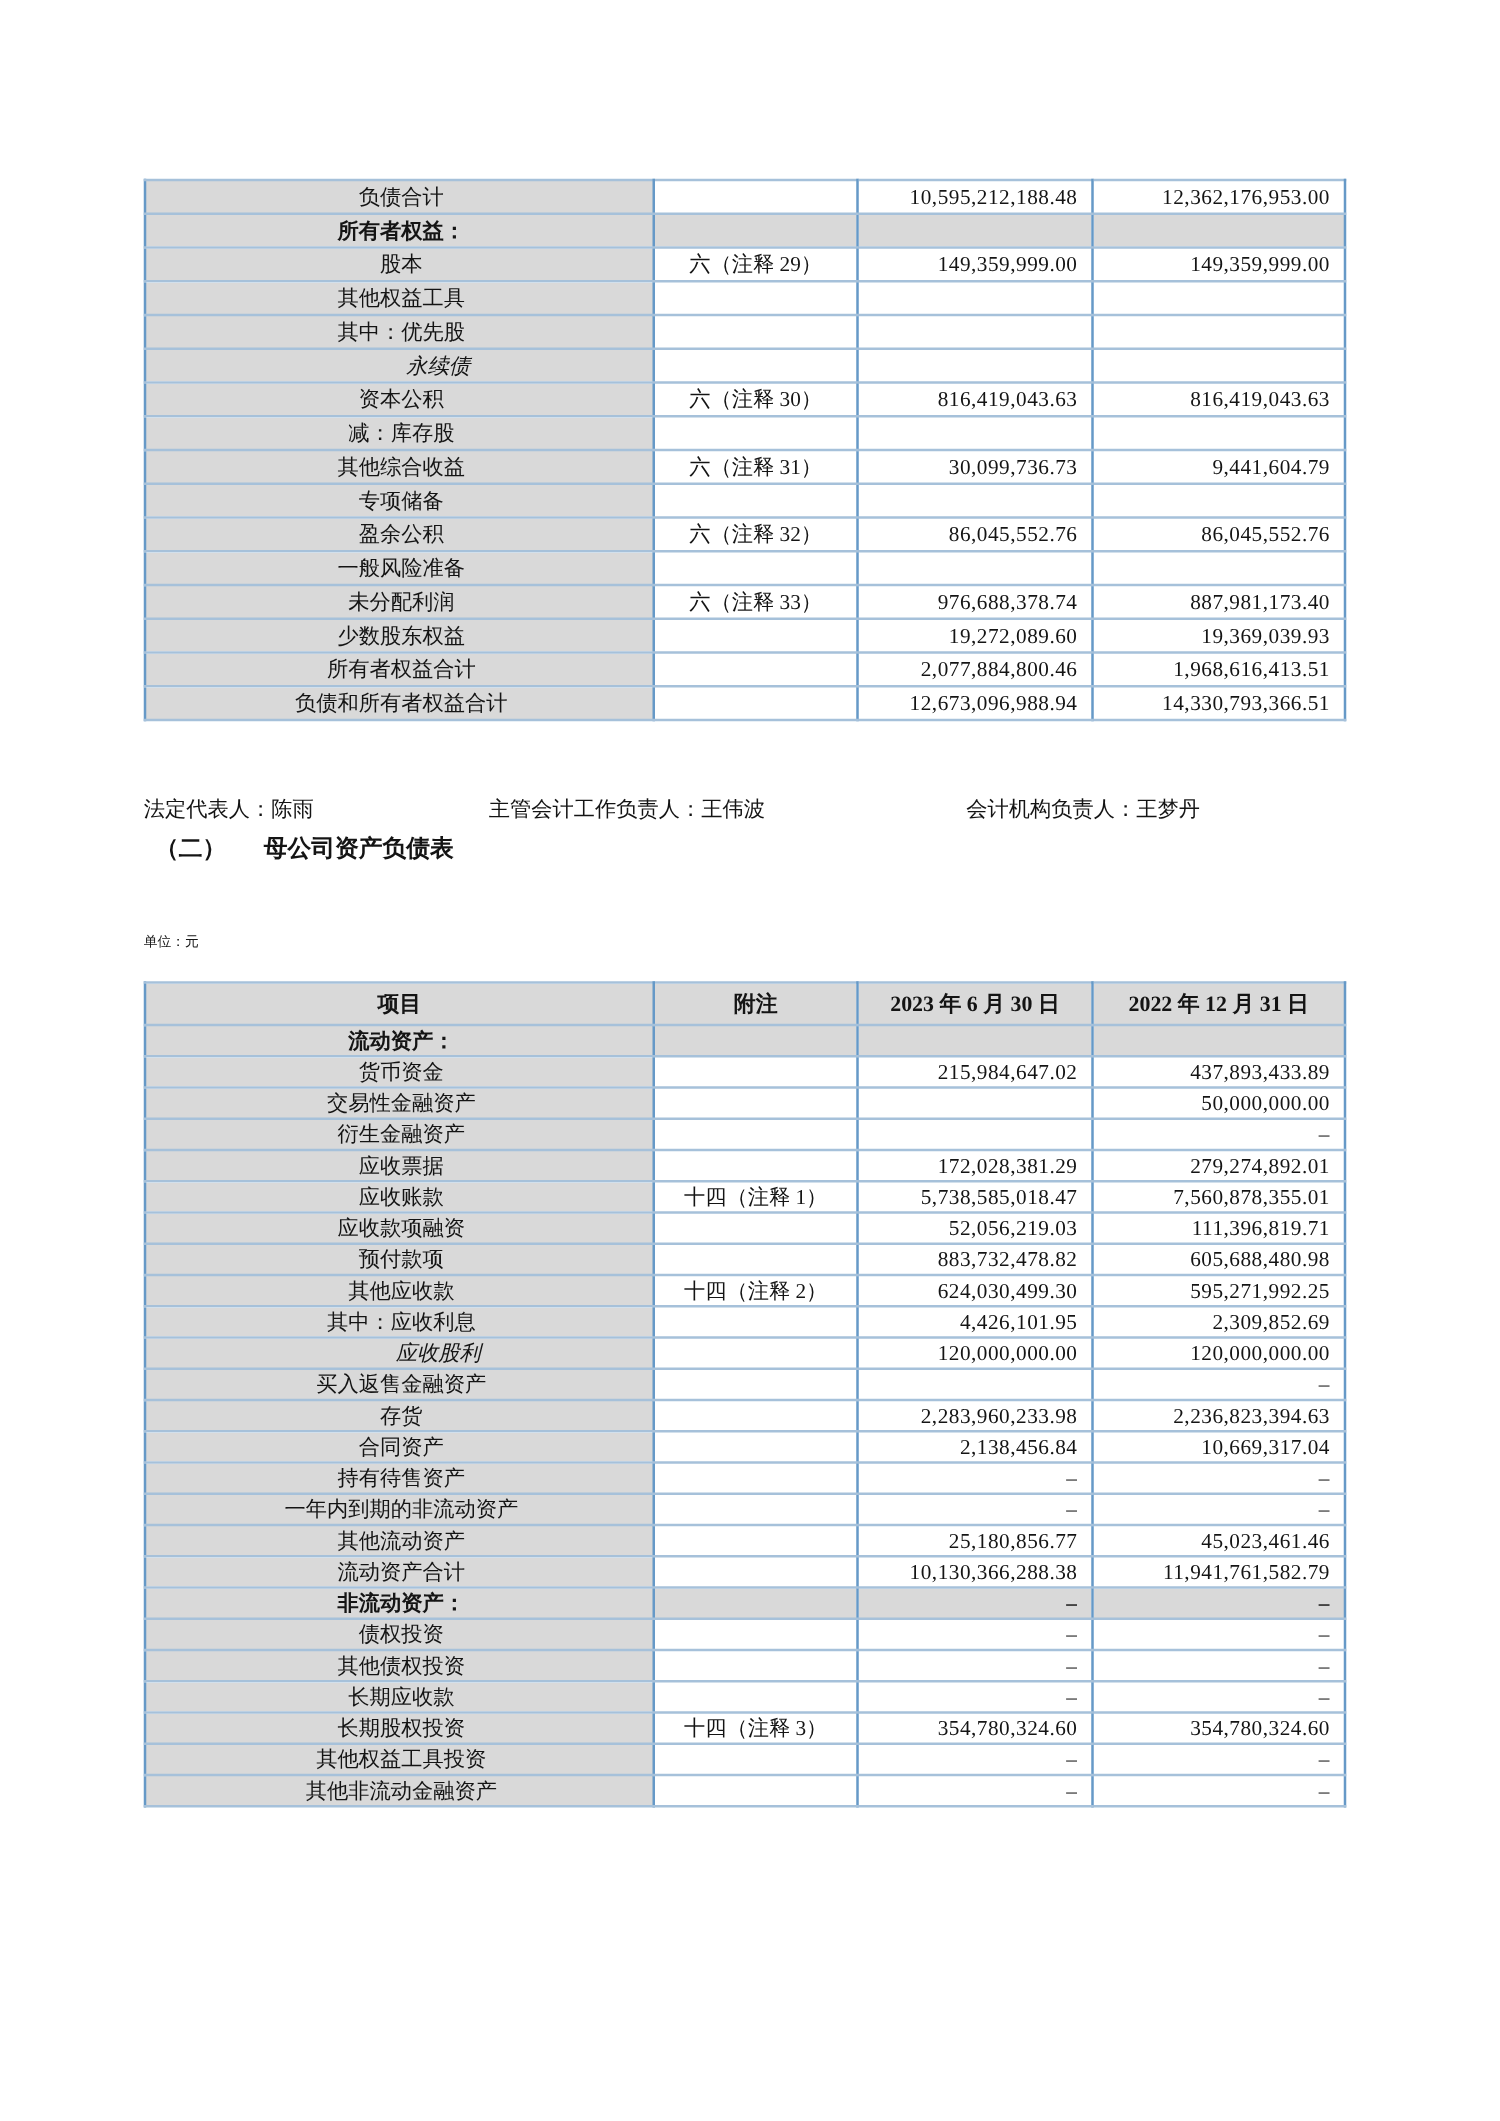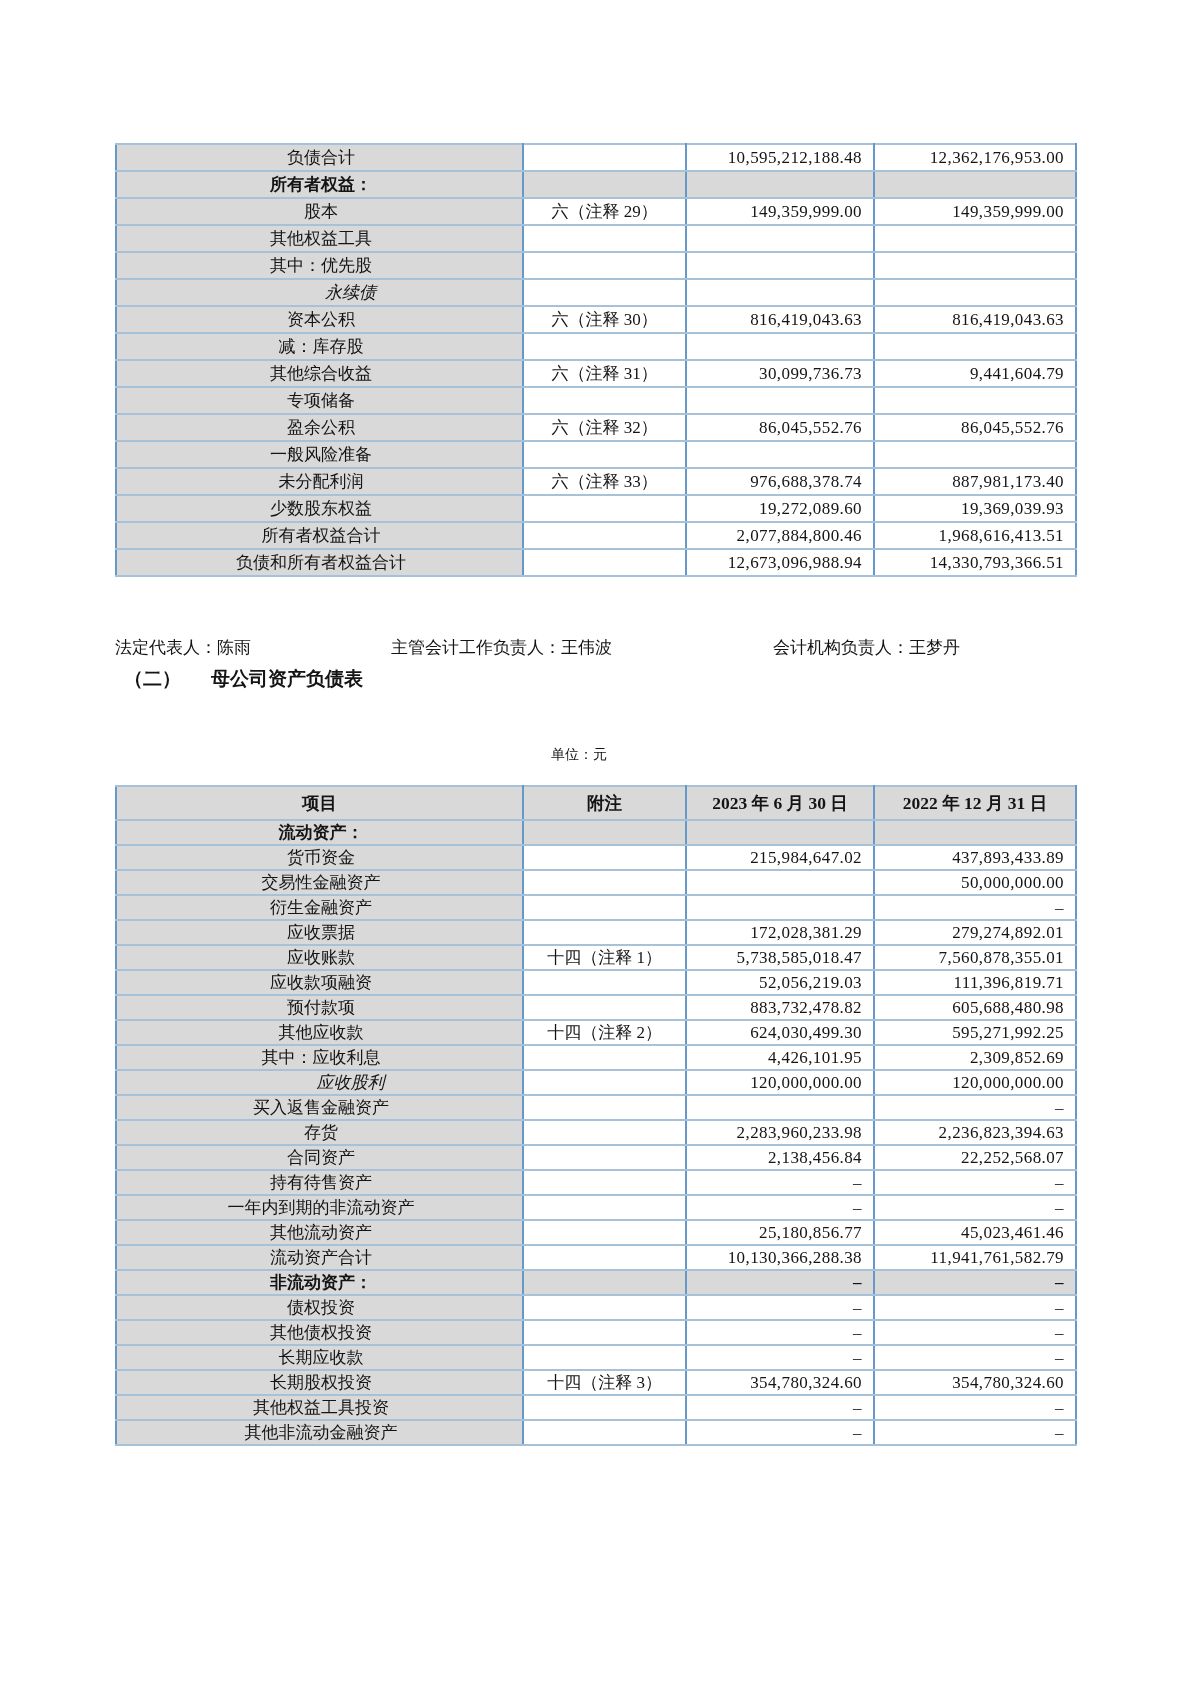--- a/index.html
+++ b/index.html
@@ -60,23 +60,23 @@
     position:absolute;
     top:666px;left:124px;
     font-size:19px;
     font-weight:bold;
     white-space:nowrap;
   }
   .section-title .idx{margin-right:30px;}
   .unit-label{
     position:absolute;
     top:746px;
-    left:99px;width:960px;
-    text-align:center;
-    font-size:14px;
+    left:115px;width:960px;
+    text-align:left;
+    font-size:11px;
     white-space:nowrap;
   }
 </style>
 </head>
 <body>
 
 <div class="page">
 
   <table class="fin t1" style="top:143px;">
     <colgroup>
@@ -286,21 +286,21 @@
         <tr class="r-normal">
           <td class="c-label">存货</td>
           <td class="c-note"></td>
           <td class="c-val">2,283,960,233.98</td>
           <td class="c-val">2,236,823,394.63</td>
         </tr>
         <tr class="r-normal">
           <td class="c-label">合同资产</td>
           <td class="c-note"></td>
           <td class="c-val">2,138,456.84</td>
-          <td class="c-val">22,252,568.07</td>
+          <td class="c-val">10,669,317.04</td>
         </tr>
         <tr class="r-normal">
           <td class="c-label">持有待售资产</td>
           <td class="c-note"></td>
           <td class="c-val">–</td>
           <td class="c-val">–</td>
         </tr>
         <tr class="r-normal">
           <td class="c-label">一年内到期的非流动资产</td>
           <td class="c-note"></td>

